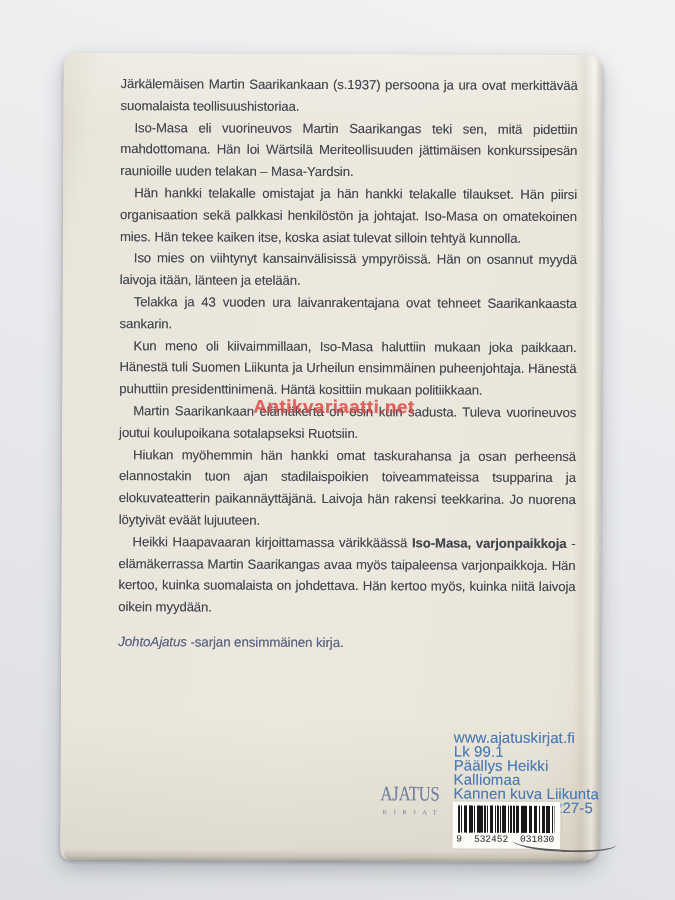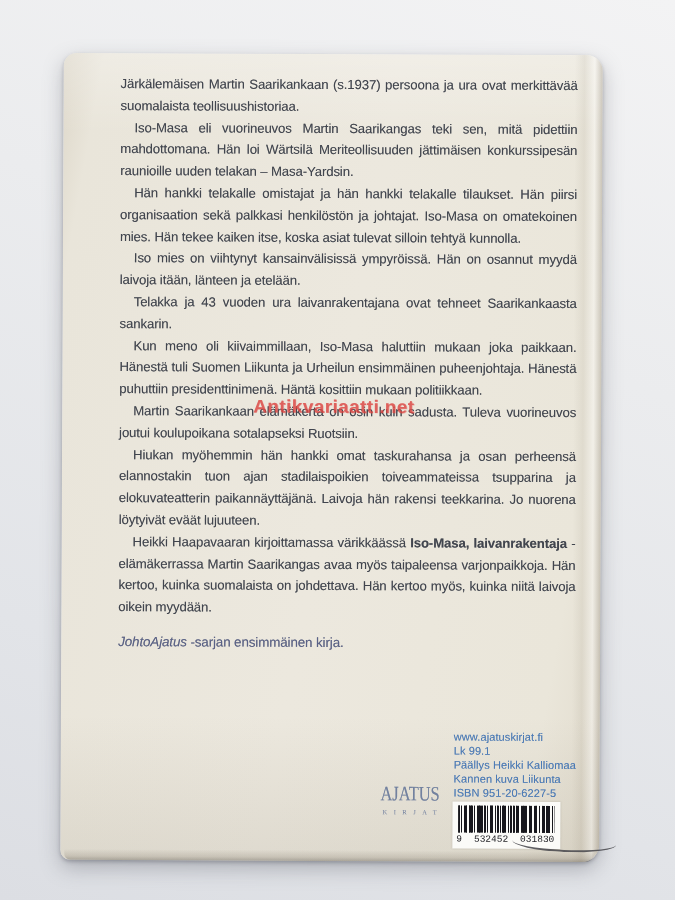--- a/index.html
+++ b/index.html
@@ -49,21 +49,21 @@
   .watermark{
     position:absolute;left:191px;top:342px;
     color:#dc4441;opacity:0.82;font-weight:bold;font-size:19px;
     letter-spacing:0.4px;transform:scaleY(0.96);
     text-shadow:0.6px 0.4px 0 rgba(220,68,65,0.45);
     white-space:nowrap;
   }
   
   .credits{
     position:absolute;left:393px;top:676px;
-    color:#4b7ab5;font-size:11px;line-height:13.9px;letter-spacing:0.1px;
+    color:#4b7ab5;font-size:15px;line-height:13.9px;letter-spacing:0.1px;
     text-shadow:0 0 0.5px rgba(75,122,181,0.5);
   }
   .logo{position:absolute;left:320px;top:728px;width:70px;}
   .logo-title{
     font-family:"Liberation Serif",serif;font-size:20.5px;color:#72819f;
     transform:scaleX(0.80);transform-origin:left top;white-space:nowrap;
     text-shadow:0 0 0.5px rgba(114,129,159,0.5);
   }
   .logo-sub{
     font-family:"Liberation Serif",serif;font-size:6.5px;color:#72819f;
@@ -99,21 +99,21 @@
 
   <div class="body-text">
     <p class="no-indent">Järkälemäisen Martin Saarikankaan (s.1937) persoona ja ura ovat merkittävää suomalaista teollisuushistoriaa.</p>
     <p>Iso-Masa eli vuorineuvos Martin Saarikangas teki sen, mitä pidettiin mahdottomana. Hän loi Wärtsilä Meriteollisuuden jättimäisen konkurssipesän raunioille uuden telakan – Masa-Yardsin.</p>
     <p>Hän hankki telakalle omistajat ja hän hankki telakalle tilaukset. Hän piirsi organisaation sekä palkkasi henkilöstön ja johtajat. Iso-Masa on omatekoinen mies. Hän tekee kaiken itse, koska asiat tulevat silloin tehtyä kunnolla.</p>
     <p>Iso mies on viihtynyt kansainvälisissä ympyröissä. Hän on osannut myydä laivoja itään, länteen ja etelään.</p>
     <p>Telakka ja 43 vuoden ura laivanrakentajana ovat tehneet Saarikankaasta sankarin.</p>
     <p>Kun meno oli kiivaimmillaan, Iso-Masa haluttiin mukaan joka paikkaan. Hänestä tuli Suomen Liikunta ja Urheilun ensimmäinen puheenjohtaja. Hänestä puhuttiin presidenttinimenä. Häntä kosittiin mukaan politiikkaan.</p>
     <p>Martin Saarikankaan elämäkerta on osin kuin sadusta. Tuleva vuorineuvos joutui koulupoikana sotalapseksi Ruotsiin.</p>
     <p>Hiukan myöhemmin hän hankki omat taskurahansa ja osan perheensä elannostakin tuon ajan stadilaispoikien toiveammateissa tsupparina ja elokuvateatterin paikannäyttäjänä. Laivoja hän rakensi teekkarina. Jo nuorena löytyivät eväät lujuuteen.</p>
-    <p><span>Heikki Haapavaaran kirjoittamassa värikkäässä </span><strong>Iso-Masa, laivanrakentaja</strong><span> -elämäkerrassa Martin Saarikangas avaa myös taipaleensa varjonpaikkoja. Hän kertoo, kuinka suomalaista on johdettava. Hän kertoo myös, kuinka niitä laivoja oikein myydään.</span></p>
+    <p><span>Heikki Haapavaaran kirjoittamassa värikkäässä </span><strong>Iso-Masa, varjonpaikkoja</strong><span> -elämäkerrassa Martin Saarikangas avaa myös taipaleensa varjonpaikkoja. Hän kertoo, kuinka suomalaista on johdettava. Hän kertoo myös, kuinka niitä laivoja oikein myydään.</span></p>
     <p class="series"><em>JohtoAjatus</em><span> -sarjan ensimmäinen kirja.</span></p>
   </div>
 
   <div class="watermark">Antikvariaatti.net</div>
 
   <div class="credits">
     <div>www.ajatuskirjat.fi</div>
     <div>Lk 99.1</div>
     <div>Päällys Heikki Kalliomaa</div>
     <div>Kannen kuva Liikunta</div>

